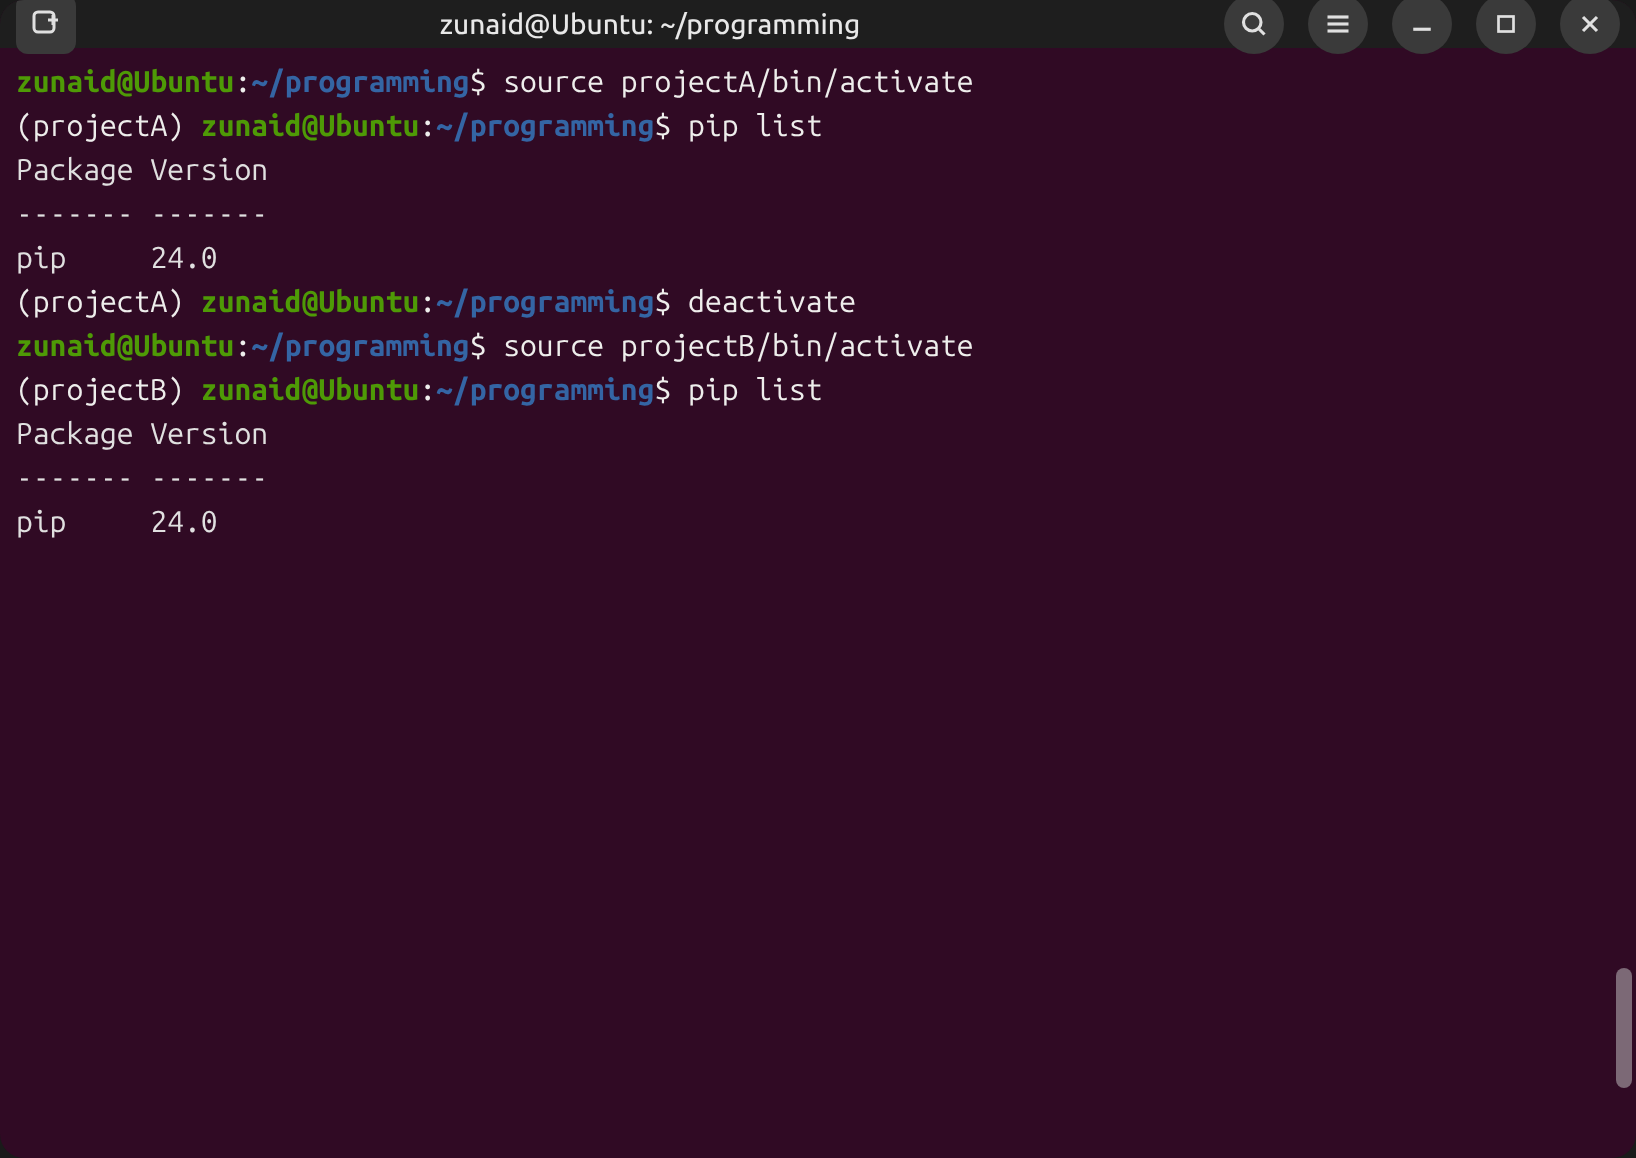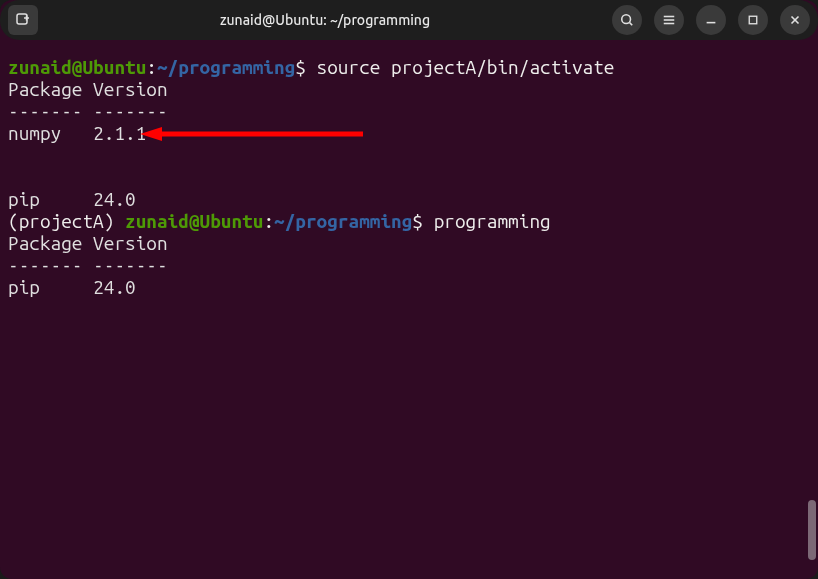--- a/index.html
+++ b/index.html
@@ -13,27 +13,26 @@
     .window {
       width: 100%;
       height: 100%;
       background: #300a24;
       border-radius: 12px;
       overflow: hidden;
       display: flex;
       flex-direction: column;
     }
     .titlebar {
-      height: 40px;
+      height: 24px;
       background: #1e1e1e;
       display: flex;
       align-items: center;
       padding: 0 8px;
       gap: 8px;
-      border-radius: 19px;
     }
     .titlebar-btn {
       width: 30px;
       height: 30px;
       border-radius: 6px;
       background: #3a3a3a;
       display: flex;
       align-items: center;
       justify-content: center;
       color: #e0e0e0;
@@ -51,22 +50,22 @@
       font-size: 14px;
       font-weight: 500;
     }
     .title-right {
       display: flex;
       gap: 12px;
       align-items: center;
     }
     .terminal-body {
       flex: 1;
-      padding: 16px 8px;
-      font-size: 19px;
+      padding: 6px 8px;
+      font-size: 15px;
       line-height: 22px;
       color: #e0e0e0;
       position: relative;
       overflow: hidden;
     }
     .line {
       white-space: pre;
       position: relative;
     }
     .green { color: #4e9a06; font-weight: bold; }
@@ -143,37 +142,34 @@
           <line x1="12" y1="4" x2="4" y2="12"></line>
         </svg>
       </div>
     </div>
   </div>
 
   <div class="terminal-body">
 
     <div class="line"><span class="green">zunaid@Ubuntu</span><span class="white">:</span><span class="blue">~/programming</span><span class="prompt-dollar">$</span><span class="white"> </span><span class="white">source projectA/bin/activate</span></div>
 
+    <div class="line"><span class="white">(projectA)</span><span> </span><span class="green">zunaid@Ubuntu</span><span class="white">:</span><span class="blue">~/programming</span><span class="prompt-dollar">$</span><span> </span><span class="white">pip list</span></div>
 
     <div class="line">Package Version</div>
 
     <div class="line">------- -------</div>
 
-    <div class="line"><span>numpy  </span> <span>2.1.1</span>
-      <svg class="arrow" style="left:130px; top:3px;" width="230" height="18">
-        <line x1="20" y1="9" x2="225" y2="9" stroke="#ff0000" stroke-width="5"></line>
-        <polygon points="2,9 24,2 24,16" fill="#ff0000"></polygon>
-      </svg>
-    </div>
 
     <div class="line"><span>pip    </span> <span>24.0</span></div>
 
-    <div class="line"><span class="white">(projectA)</span><span> </span><span class="green">zunaid@Ubuntu</span><span class="white">:</span><span class="blue">~/programming</span><span class="prompt-dollar">$</span><span> </span><span class="white">programming</span></div>
+    <div class="line"><span class="white">(projectA)</span><span> </span><span class="green">zunaid@Ubuntu</span><span class="white">:</span><span class="blue">~/programming</span><span class="prompt-dollar">$</span><span> </span><span class="white">deactivate</span></div>
 
+    <div class="line"><span class="green">zunaid@Ubuntu</span><span class="white">:</span><span class="blue">~/programming</span><span class="prompt-dollar">$</span><span> </span><span class="white">source projectB/bin/activate</span></div>
 
+    <div class="line"><span class="white">(projectB)</span><span> </span><span class="green">zunaid@Ubuntu</span><span class="white">:</span><span class="blue">~/programming</span><span class="prompt-dollar">$</span><span> </span><span class="white">pip list</span></div>
 
     <div class="line">Package Version</div>
 
     <div class="line">------- -------</div>
 
 
     <div class="line"><span>pip    </span> <span>24.0</span></div>
 
 
     <div class="scrollbar">

